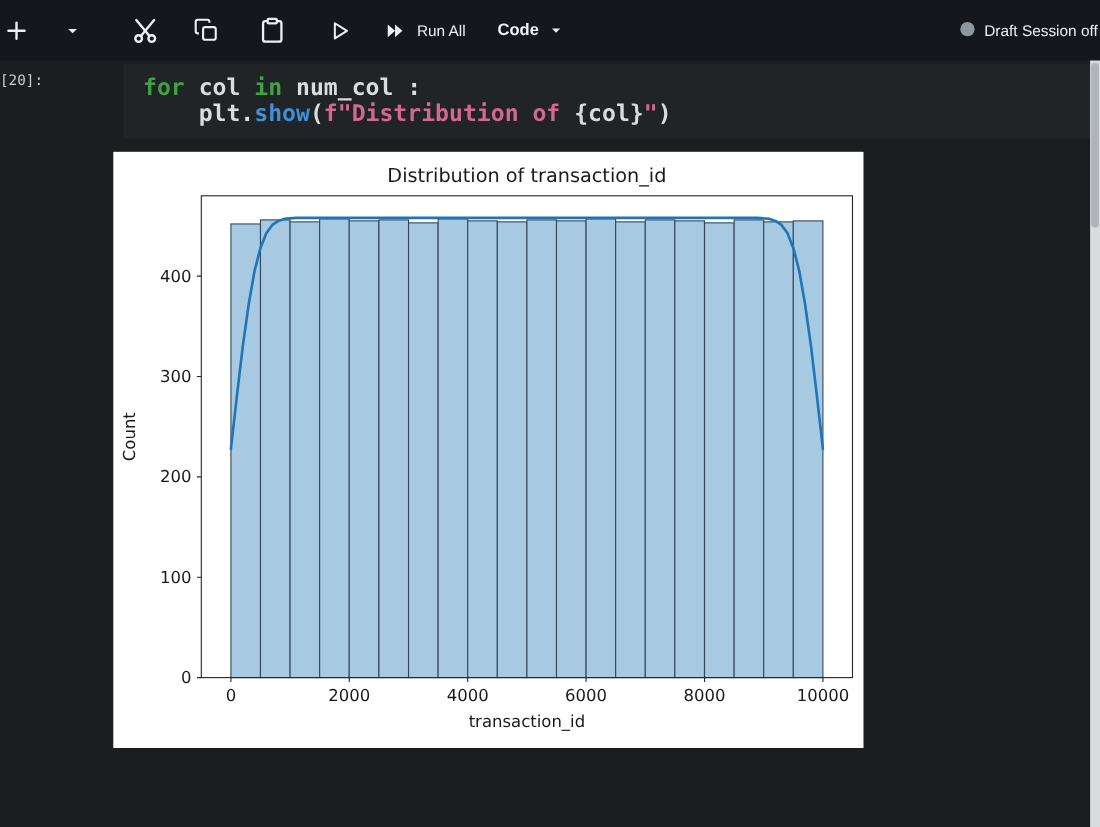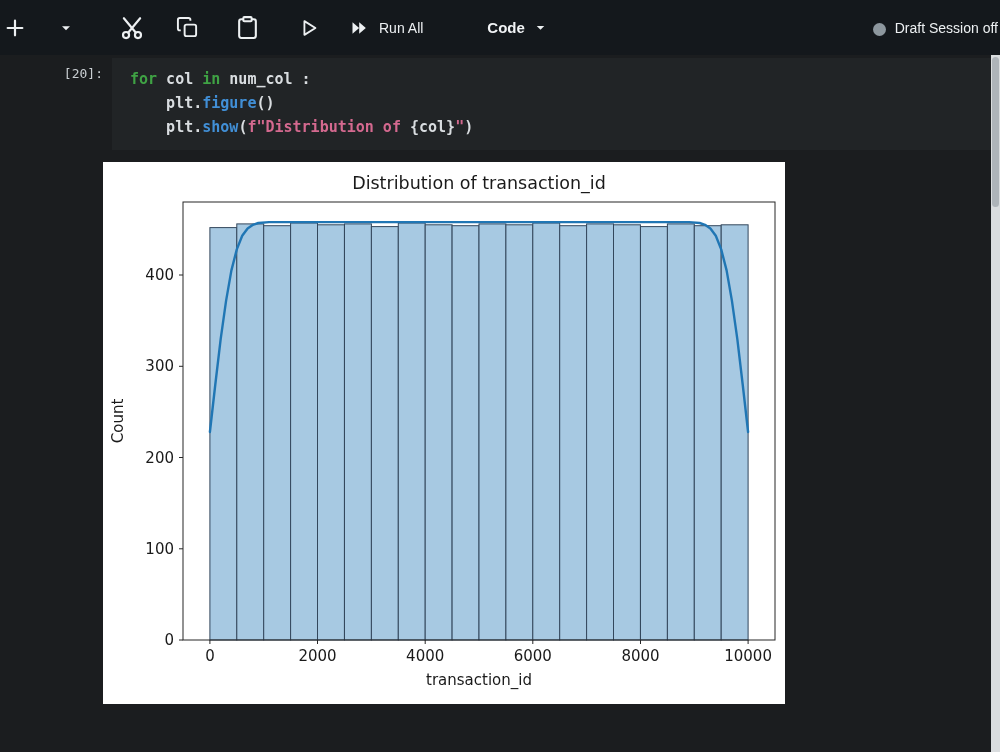--- a/index.html
+++ b/index.html
@@ -1,31 +1,31 @@
 <!DOCTYPE html>
 <html><head>
 <meta charset="utf-8">
 <style>
   html,body{margin:0;padding:0}
   body{width:1000px;height:752px;overflow:hidden;background:#1b1d1f;font-family:"Liberation Sans",sans-serif;position:relative}
 
   .toolbar{position:absolute;top:0;left:0;width:1000px;height:55px;background:#14181c;display:flex;align-items:center;color:#edf0f2;z-index:3}
   .tb-btn{background:none;border:none;padding:0;display:flex;align-items:center;justify-content:space-between;color:#edf0f2;cursor:pointer}
   .tb-label{font-size:14px;color:#edf0f2;margin-left:9px}
-  .cell-type{display:flex;align-items:center;margin-left:64px;cursor:pointer}
+  .cell-type{display:flex;align-items:center;margin-left:29px;cursor:pointer}
   .cell-type-label{font-size:15px;font-weight:bold;color:#f2f4f6}
   .spacer{flex:1}
-  .session{display:flex;align-items:flex-end;margin-right:2px}
+  .session{display:flex;align-items:flex-start;margin-right:2px}
   .dot{width:13px;height:13px;border-radius:50%;background:#8d979e;margin-right:9px}
   .session-label{font-size:14px;color:#edf0f2;white-space:nowrap}
 
   .main{position:absolute;top:55px;left:0;width:1000px;height:697px;background:#1b1d1f}
   .cell-row{display:flex;padding-top:3px}
-  .prompt{width:103px;flex:none;text-align:right;padding:8px 9px 0 0;font-family:"DejaVu Sans Mono",monospace;font-size:13px;color:#c9ced2}
-  .code-cell{flex:1;margin-right:9px;background:#212426;padding:9px 0 11px 18px;font-family:"DejaVu Sans Mono",monospace;font-size:15px;font-weight:bold;line-height:24px;color:#d9dde0;cursor:text}
+  .prompt{width:103px;flex:none;text-align:left;padding:8px 9px 0 0;font-family:"DejaVu Sans Mono",monospace;font-size:13px;color:#c9ced2}
+  .code-cell{flex:1;margin-right:9px;background:#212426;padding:9px 0 11px 18px;font-family:"DejaVu Sans Mono",monospace;font-size:21px;font-weight:bold;line-height:24px;color:#d9dde0;cursor:text}
   .code-line{white-space:pre}
   .tok-kw{color:#3fa244}
   .tok-fn{color:#418fd6}
   .tok-st{color:#d4698f}
   .tok-pl{color:#d9dde0}
 
   .figure{margin:12px 0 0 103px;width:682px;height:542px;background:#ffffff;overflow:hidden}
   svg.chart{font-family:"DejaVu Sans",sans-serif;display:block}
 
   .scrollbar{position:absolute;top:55px;right:0;width:9px;height:697px;background:#d9dcde;z-index:4;cursor:pointer}
@@ -88,21 +88,20 @@
     <span class="session-label">Draft Session off</span>
   </div>
 </div>
 
 <div class="main">
   <div class="cell-row">
     <div class="prompt">[20]:</div>
     <div class="code-cell">
       <div>
           <div class="code-line"><span class="tok-kw">for</span><span class="tok-pl"> col </span><span class="tok-kw">in</span><span class="tok-pl"> num_col :</span></div>
-          <div class="code-line"><span class="tok-pl">    plt.</span><span class="tok-fn">figure</span><span class="tok-pl">()</span></div>
           <div class="code-line"><span class="tok-pl">    plt.</span><span class="tok-fn">show</span><span class="tok-pl">(</span><span class="tok-st">f"Distribution of </span><span class="tok-pl">{col}</span><span class="tok-st">"</span><span class="tok-pl">)</span></div>
         </div>
     </div>
   </div>
   <div class="figure">
     <svg class="chart" width="682" height="560">
         <rect x="106.9" y="65.6" width="26.9" height="412.4" fill="#a7c9e2" stroke="#33475c" stroke-width="1"></rect>
         <rect x="133.8" y="61.9" width="26.9" height="416.1" fill="#a7c9e2" stroke="#33475c" stroke-width="1"></rect>
         <rect x="160.7" y="63.7" width="26.9" height="414.3" fill="#a7c9e2" stroke="#33475c" stroke-width="1"></rect>
         <rect x="187.6" y="61.0" width="26.9" height="417.0" fill="#a7c9e2" stroke="#33475c" stroke-width="1"></rect>

